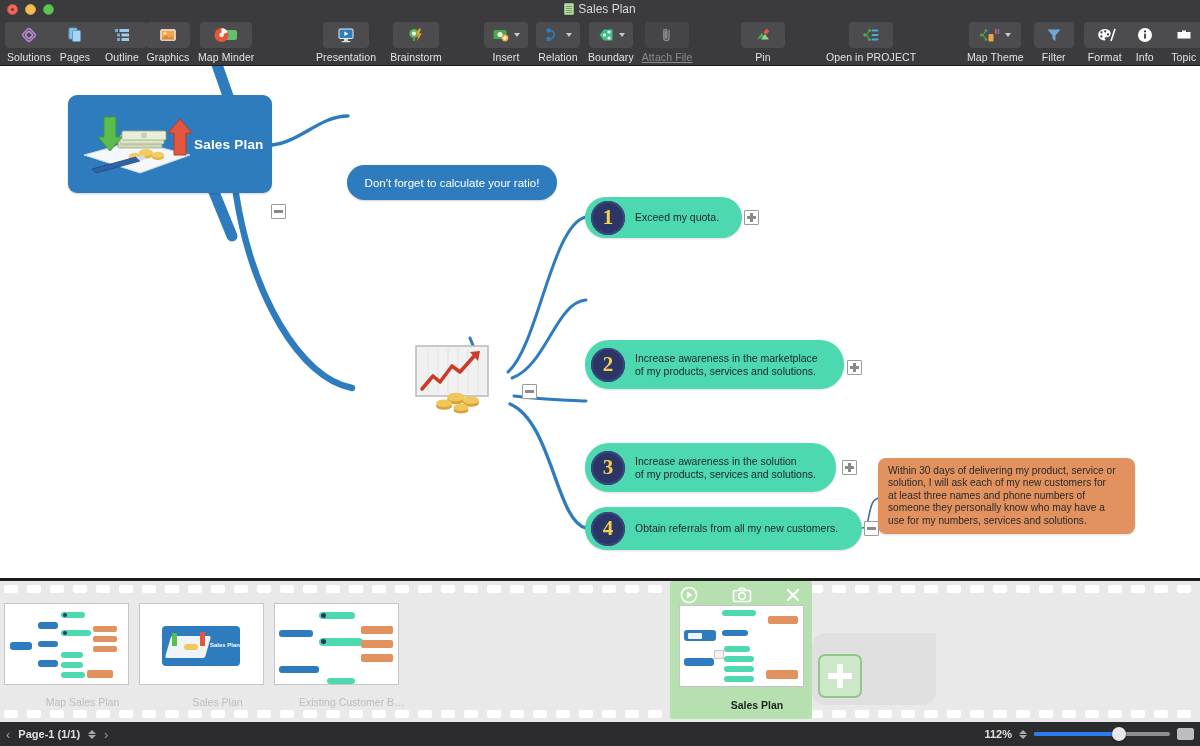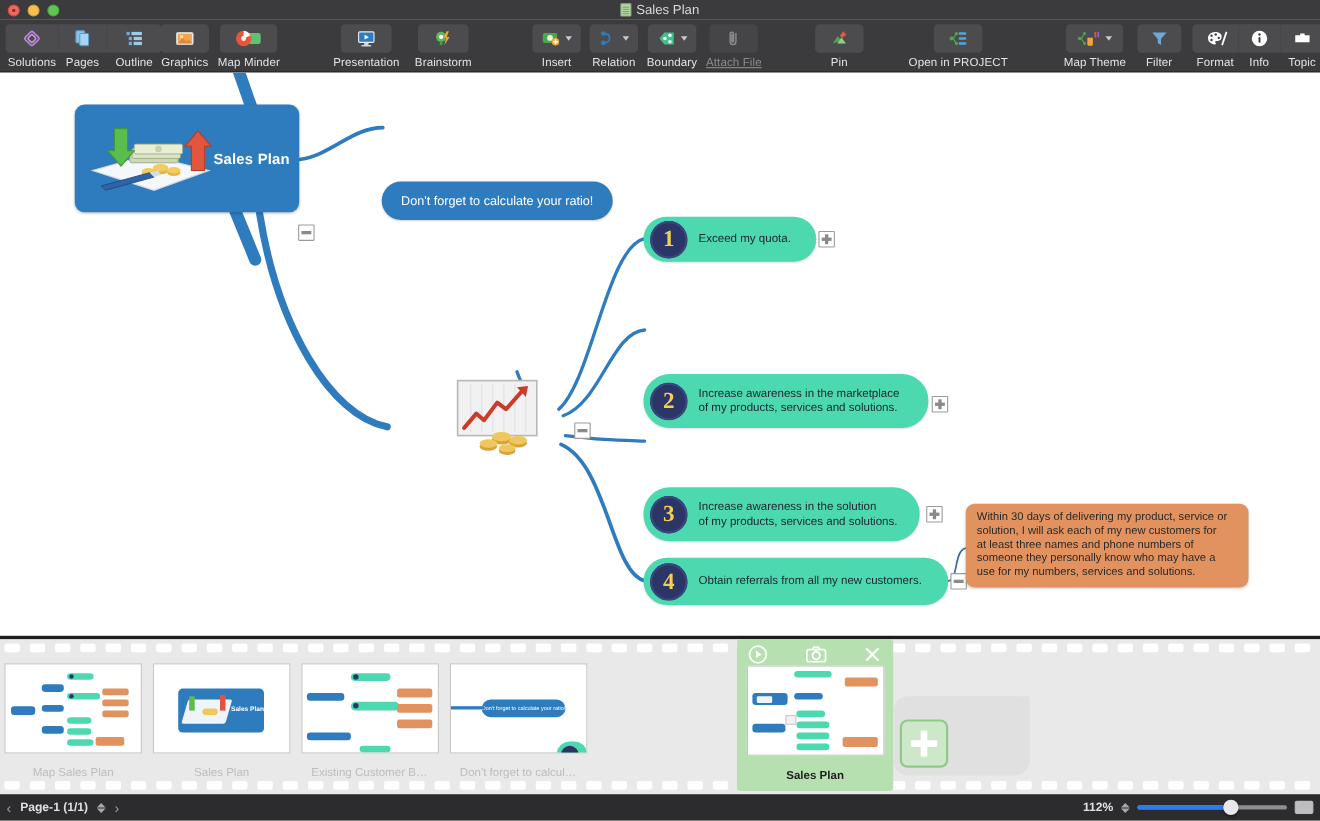--- a/index.html
+++ b/index.html
@@ -146,21 +146,21 @@
     position:absolute; top:1px; width:14px; height:8px;
     background:#ffffff; border-radius:2px;
   }
   .thumbs { position:absolute; left:0; top:16px; height:114px; width:1200px; }
   .thumb { position:absolute; top:0; width:133px; height:114px; }
   .thumb .frame {
     position:absolute; left:4px; top:6px; width:125px; height:82px;
     background:#ffffff; border:1px solid #c6c6c6; overflow:hidden;
   }
   .thumb .cap {
-    position:absolute; left:0; bottom:3px; width:133px; text-align:center;
+    position:absolute; left:16px; bottom:3px; width:133px; text-align:center;
     font-size:10.5px; color:#bdbdbd; white-space:nowrap; overflow:hidden;
     text-overflow:ellipsis; padding:0 13px;
   }
   .thumb.sel { background:#b6e0b0; border-radius:3px; width:142px; height:138px; top:-16px; }
   .thumb.sel .frame { left:9px; top:24px; width:125px; height:82px; }
   .thumb.sel .cap { color:#1f1f1f; font-weight:bold; bottom:8px; width:142px; }
   .thumb .tool { position:absolute; top:5px; }
   .addbtn {
     position:absolute; left:818px; top:73px; width:44px; height:44px;
     border:2px solid #8fc98a; border-radius:7px; background:#cde8c8;
@@ -289,21 +289,21 @@
             <circle cx="8.5" cy="9" r="7" fill="#e8563a"></circle>
             <path d="M8.5 9 L8.5 2.2 A6.8 6.8 0 0 1 14.6 6.2 Z" fill="#ffffff"></path>
             <circle cx="8.5" cy="9" r="2.2" fill="#ffffff"></circle>
           </svg>
         </span>
       </div>
       <span class="tlabel">Map Minder</span>
     </div>
   </div>
 
-  <div class="tgroup" style="left:303px;">
+  <div class="tgroup" style="left:316px;">
     <div class="titem" style="margin-right:14px;">
       <div class="tbtn" style="width:46px;">
         <span class="ic">
           <svg width="18" height="18" viewBox="0 0 18 18">
             <rect x="2" y="3" width="14" height="9.5" rx="1" fill="#2e7cbe" stroke="#e9eef2" stroke-width="1"></rect>
             <path d="M7.4 5.6 L11.4 7.8 L7.4 10 Z" fill="#ffffff"></path>
             <rect x="7" y="13" width="4" height="2.4" fill="#cfd8de"></rect>
             <rect x="4.5" y="15" width="9" height="1.2" rx="0.6" fill="#cfd8de"></rect>
           </svg>
         </span>
@@ -783,30 +783,20 @@
         <div class="m teal" style="left:52px; top:74px; width:28px; height:6px;"></div>
         <div class="m oran" style="left:86px; top:22px; width:32px; height:8px;"></div>
         <div class="m oran" style="left:86px; top:36px; width:32px; height:8px;"></div>
         <div class="m oran" style="left:86px; top:50px; width:32px; height:8px;"></div>
         <div class="m dot" style="left:46px; top:9px;  width:5px; height:5px;"></div>
         <div class="m dot" style="left:46px; top:35px; width:5px; height:5px;"></div>
       </div>
       <div class="cap">Existing Customer Bus...</div>
     </div>
 
-    <div class="thumb" style="left:405px;">
-      <div class="frame">
-        <div style="position:absolute; left:28px; top:32px; width:76px; height:16px; background:#2e7cbe; border-radius:8px;
-                    color:#fff; font-size:5px; display:flex; align-items:center; justify-content:center;">Don't forget to calculate your ratio!</div>
-        <div style="position:absolute; left:0; top:38px; width:30px; height:3px; background:#2e7cbe;"></div>
-        <div style="position:absolute; left:96px; top:70px; width:28px; height:24px; background:#4dd9b0; border-radius:12px;"></div>
-        <div style="position:absolute; left:100px; top:74px; width:16px; height:16px; background:#2b3566; border-radius:50%;"></div>
-      </div>
-      <div class="cap">Don't forget to calculat...</div>
-    </div>
 
 
     <div class="thumb sel" style="left:670px;">
       <div class="tool" style="left:10px;">
         <svg width="18" height="18" viewBox="0 0 18 18">
           <circle cx="9" cy="9" r="7.6" fill="none" stroke="#ffffff" stroke-width="1.5"></circle>
           <path d="M7.2 5.6 L12.4 9 L7.2 12.4 Z" fill="#ffffff"></path>
         </svg>
       </div>
       <div class="tool" style="left:62px;">

